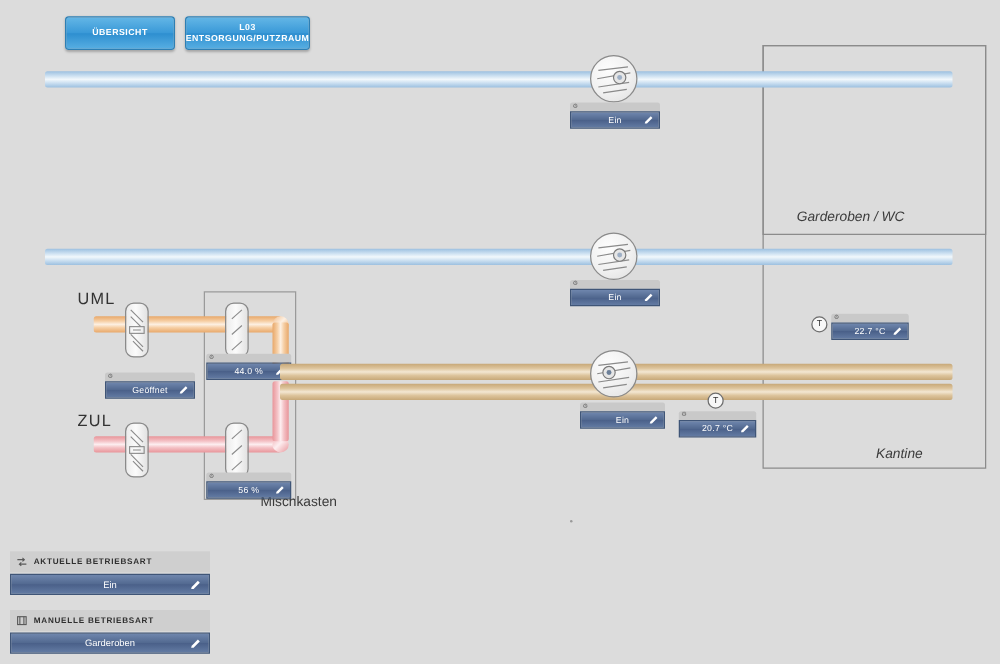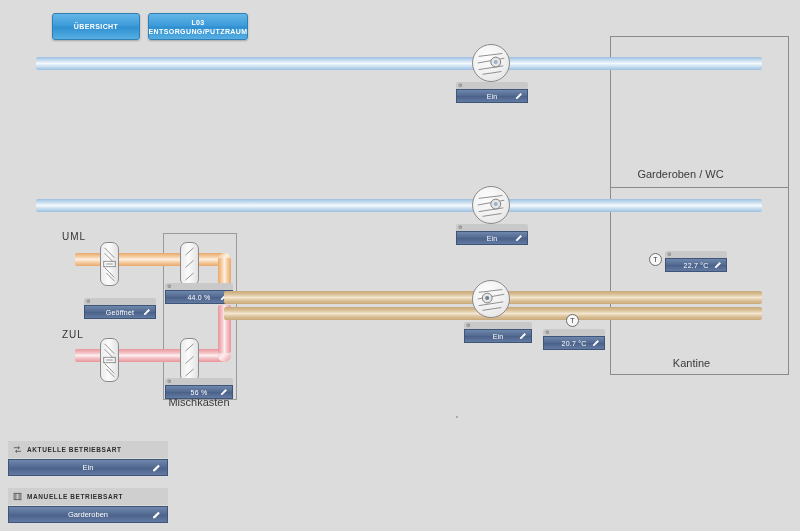--- a/index.html
+++ b/index.html
@@ -112,26 +112,26 @@
 
   
   .tsensor{
     position:absolute;width:13px;height:13px;border-radius:50%;
     background:#f7f7f7;border:1px solid #6d6d6d;
     font-size:7px;line-height:12px;text-align:center;color:#333;
     box-sizing:border-box;
   }
 
   
-  .bigtag{position:absolute;font-size:10px;color:#333;letter-spacing:1px;}
+  .bigtag{position:absolute;font-size:13px;color:#333;letter-spacing:1px;}
   .mischkasten-box{
     position:absolute;border:1px solid #9a9a9a;background:transparent;
   }
   .mischkasten-label{
-    position:absolute;font-size:11px;color:#3b3b3b;
+    position:absolute;font-size:11px;color:#3b3b3b;margin-left:40px;
   }
 
   
   .panel{position:absolute;left:8px;width:160px;}
   .panel .hdr{
     display:flex;align-items:center;gap:5px;
     height:17px;background:#cfcfcf;
     padding:0 5px;box-sizing:border-box;
     font-size:6.5px;font-weight:bold;letter-spacing:.6px;color:#2f2f2f;
   }
@@ -158,24 +158,24 @@
   <div class="tabbar">
     <div class="tab">
       <span>ÜBERSICHT</span>
     </div>
     <div class="tab wide">
       <span>L03 ENTSORGUNG/PUTZRAUM</span>
     </div>
   </div>
 
   <div class="zonebox" style="left:610px;top:36px;width:177px;height:150px;"></div>
-  <div class="zonelabel" style="left:610px;top:168px;width:141px;">Garderoben / WC</div>
+  <div class="zonelabel" style="left:610px;top:168px;width:141px;font-style:italic;">Garderoben / WC</div>
 
   <div class="zonebox" style="left:610px;top:36px;width:177px;height:337px;"></div>
-  <div class="zonelabel" style="left:618px;top:357px;width:147px;">Kantine</div>
+  <div class="zonelabel" style="left:646px;top:357px;width:147px;font-style:italic;">Kantine</div>
 
   <div class="duct h blue" style="left:36px;top:57px;width:726px;"></div>
 
   <div class="fan" style="left:472px;top:44px;">
     <svg viewBox="0 0 38 38">
       <line x1="6" y1="12" x2="31" y2="9" stroke="#8a8a8a" stroke-width="1"></line>
       <line x1="5" y1="19" x2="33" y2="14" stroke="#8a8a8a" stroke-width="1"></line>
       <line x1="6" y1="26" x2="32" y2="22" stroke="#8a8a8a" stroke-width="1"></line>
       <line x1="10" y1="31" x2="30" y2="28" stroke="#8a8a8a" stroke-width="1"></line>
       <circle cx="24" cy="18" r="5.2" fill="#e6e6e6" stroke="#7a7a7a" stroke-width="1"></circle>

